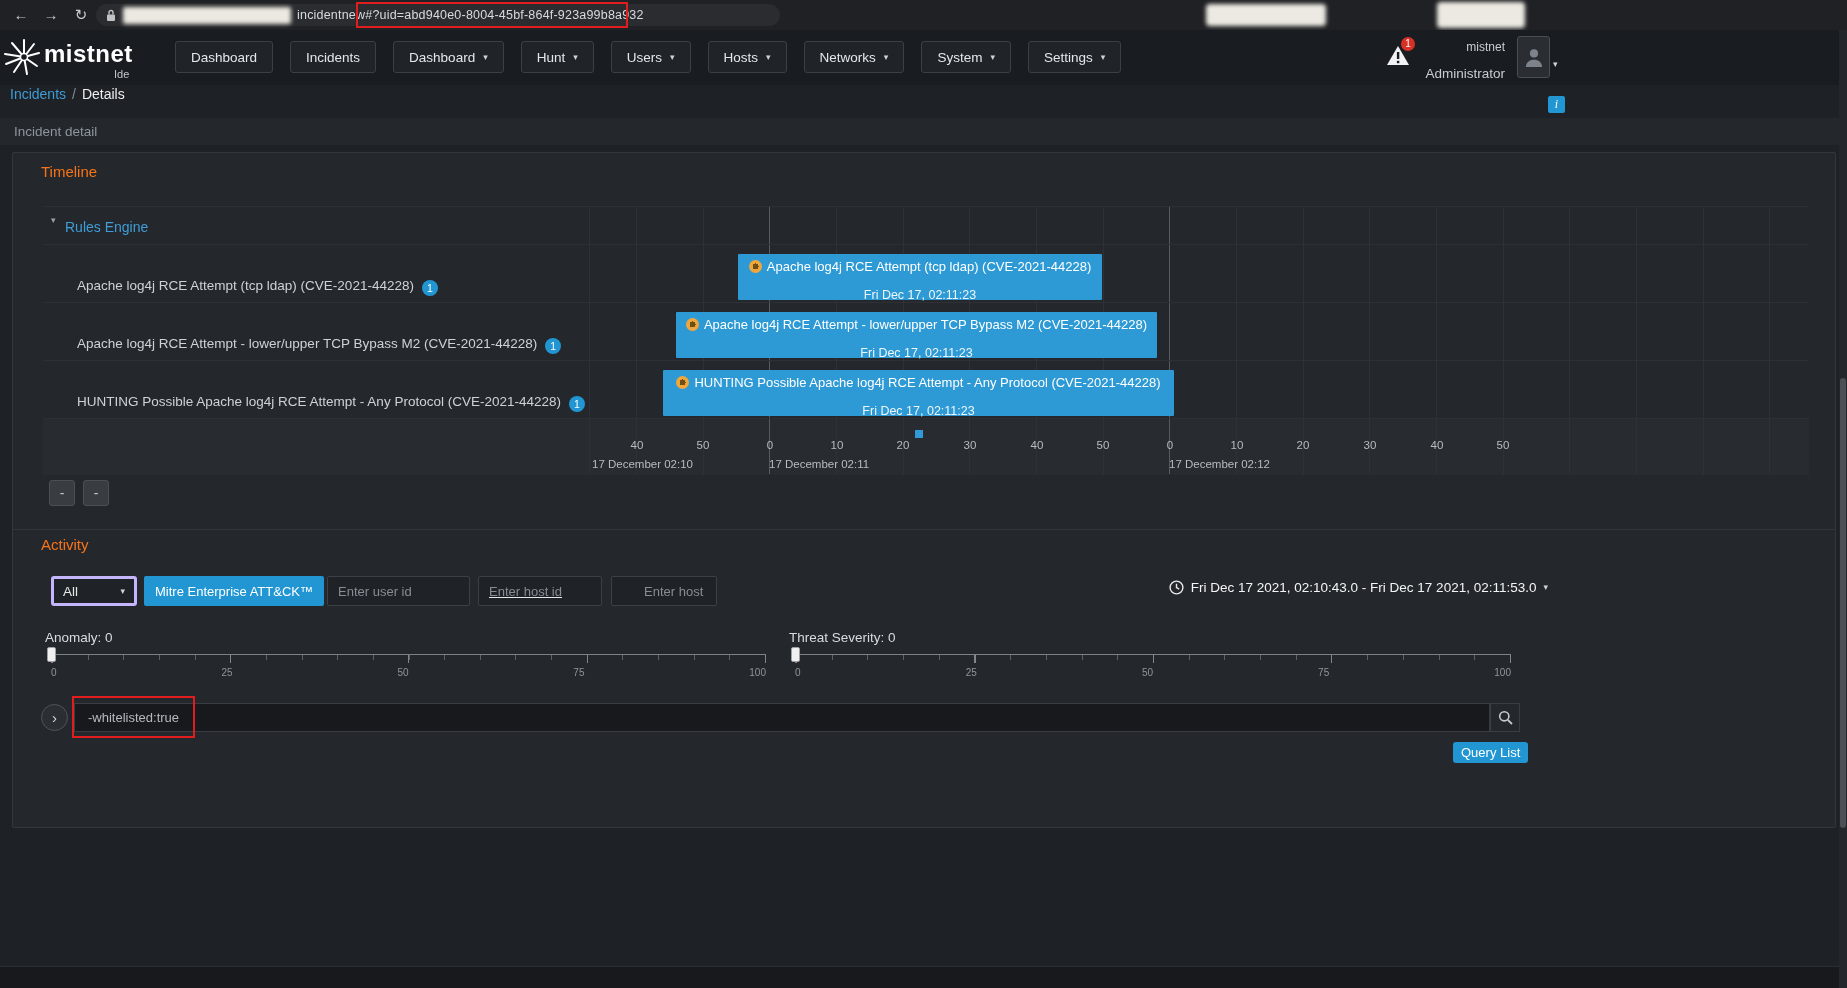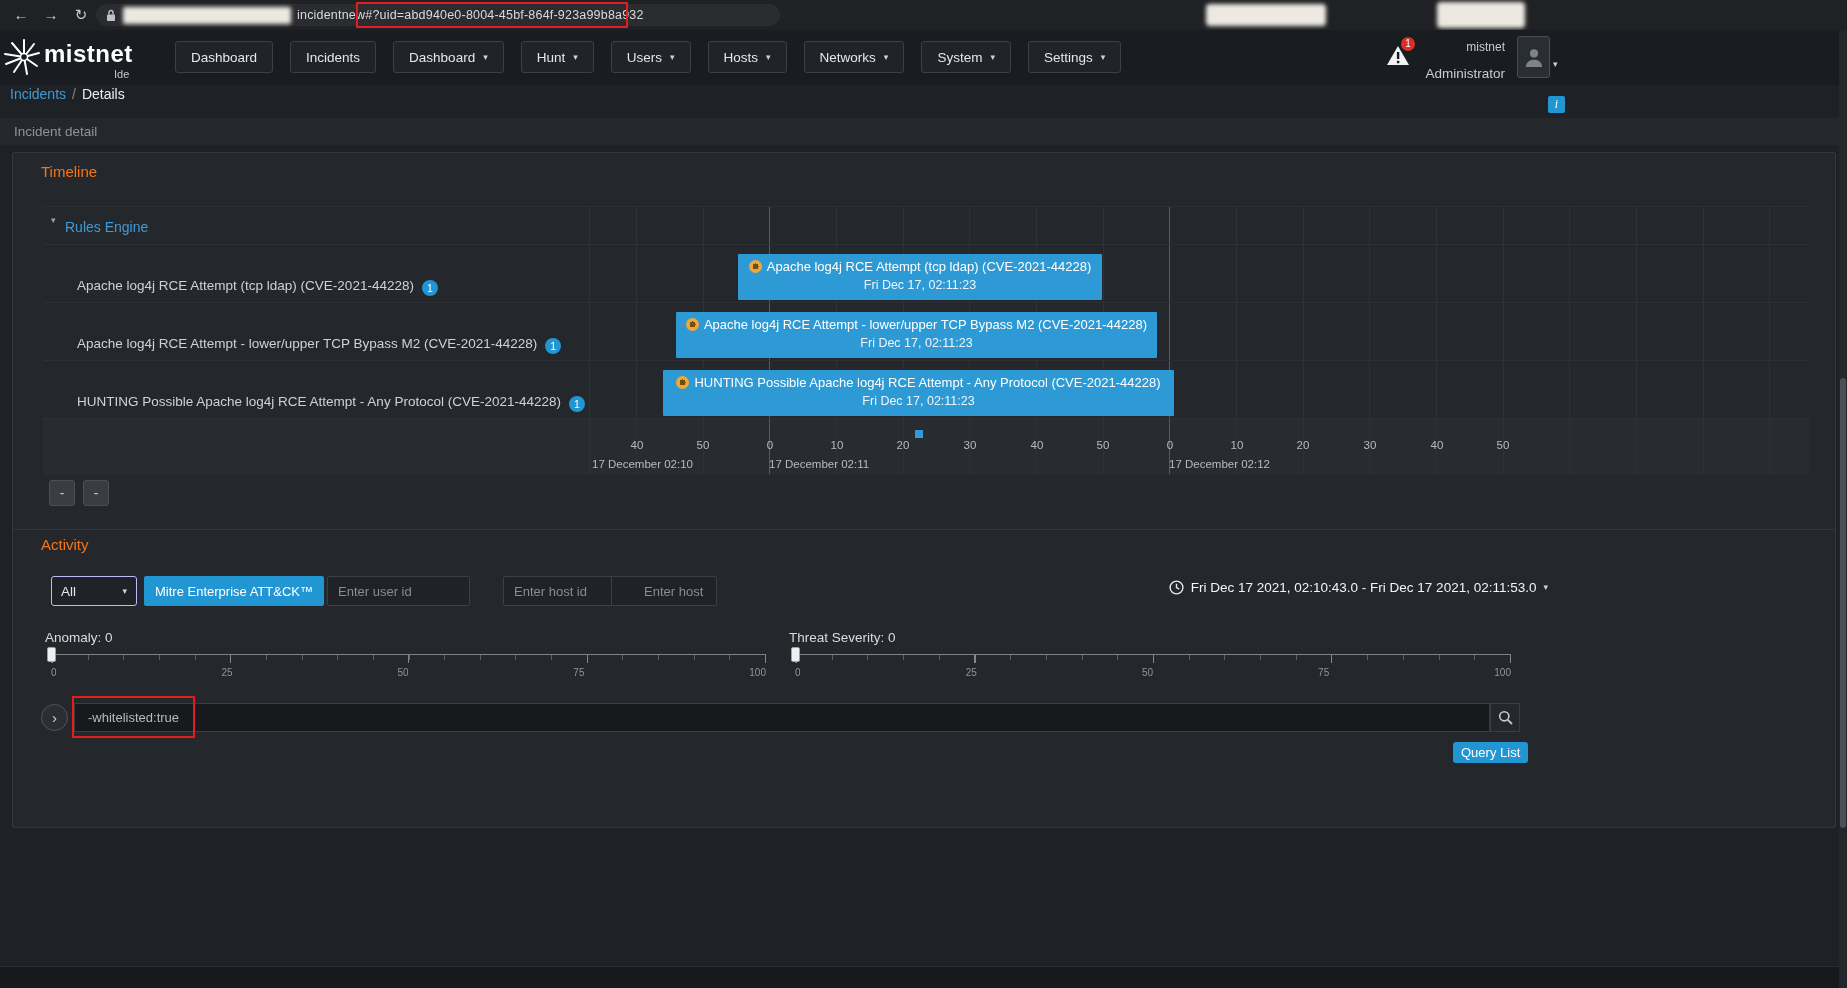--- a/index.html
+++ b/index.html
@@ -62,33 +62,33 @@
   .gmaj { position:absolute; top:0; bottom:0; width:1px; background:#565b61; z-index:1; }
   .trow { position:absolute; left:0; right:0; border-bottom:1px solid #2d3034; z-index:2; }
   .rowlabel { position:absolute; left:34px; font-size:13.5px; color:#ced2d7; white-space:nowrap; }
   .cbadge { display:inline-block; width:16px; height:16px; border-radius:8px; background:#2196d3;
             color:#fff; font-size:10.5px; line-height:16px; text-align:center; margin-left:8px; vertical-align:-2px; }
   .grouplabel { position:absolute; left:22px; top:12px; font-size:14px; color:#3f9cd6; cursor:pointer; }
   .collapser { position:absolute; left:8px; top:8px; font-size:9px; color:#9aa0a6; }
   .gbar { position:absolute; background:#2d9ad5; border-radius:1px; color:#fff; text-align:center;
           padding-top:5px; z-index:3; cursor:pointer; }
   .gbar .t1 { font-size:13px; white-space:nowrap; }
-  .gbar .t2 { font-size:12.5px; margin-top:4px; color:#eef6fb; }
+  .gbar .t2 { font-size:12.5px; margin-top:14px; color:#eef6fb; }
   .evicon { display:inline-block; width:13px; height:13px; border-radius:50%;
             background:radial-gradient(circle,#6e4f15 0 3px,#f1a63c 3px); vertical-align:-2px; margin-right:5px; }
   .tick { position:absolute; top:232px; transform:translateX(-50%); font-size:11.5px; color:#b7bcc1; z-index:3; }
   .dlabel { position:absolute; top:251px; font-size:11.5px; color:#b7bcc1; z-index:3; white-space:nowrap; }
   .axismarker { position:absolute; left:872px; top:223px; width:8px; height:8px; background:#2f9bd8; z-index:4; }
   .zoom-btn { position:absolute; top:327px; width:26px; height:26px; background:#393d42; border:1px solid #4b5056;
               border-radius:3px; color:#c3c7cb; font-size:14px; line-height:24px; text-align:center; cursor:pointer; }
   .divider { position:absolute; left:0; right:0; top:376px; border-top:1px solid #32363b; }
 
   
   .selectbox { position:absolute; left:38px; top:423px; width:86px; height:30px; background:#1f2226;
-               border:1px solid #c4b5fd; border-radius:3px; color:#e6e8ea; font-size:13.5px;
+               border:3px solid #c4b5fd; border-radius:3px; color:#e6e8ea; font-size:13.5px;
                display:flex; align-items:center; padding:0 9px; cursor:pointer; }
   .selectbox .caret { margin-left:auto; }
   .mitre-btn { position:absolute; left:131px; top:423px; height:30px; background:#2196d3; border:none;
                border-radius:2px; color:#fff; font-size:13px; padding:0 11px; cursor:pointer;
                font-family:"Liberation Sans", sans-serif; }
   .t-input { position:absolute; top:423px; height:30px; background:#1f2226; border:1px solid #3c4046;
              border-radius:2px; color:#e6e8ea; font-size:13px; padding:0 10px;
              font-family:"Liberation Sans", sans-serif; }
   .t-input::placeholder { color:#878d94; }
   .timerange { position:absolute; right:287px; top:427px; display:flex; align-items:center; gap:7px;
@@ -307,21 +307,21 @@
     <div class="divider"></div>
 
     <div class="sect-title" style="top:383px;">Activity</div>
 
     <div class="selectbox">
       <span>All</span>
       <span class="caret">▾</span>
     </div>
     <button class="mitre-btn">Mitre Enterprise ATT&amp;CK™</button>
     <input class="t-input" style="left: 314px; width: 143px;" placeholder="Enter user id">
-    <input class="t-input" style="left: 490px; width: 124px;" placeholder="Enter host id">
+    <input class="t-input" style="left: 465px; width: 124px; text-decoration: underline;" placeholder="Enter host id">
     <input class="t-input" style="left: 598px; width: 106px; padding-left: 32px;" placeholder="Enter host tag">
 
     <div class="timerange">
       <span style="display:flex;">
         <svg width="15" height="15" viewBox="0 0 15 15">
             <circle cx="7.5" cy="7.5" r="6.4" stroke="#e8eaec" stroke-width="1.4" fill="none"></circle>
             <path d="M7.5 3.8v3.9l2.7 1.5" stroke="#e8eaec" stroke-width="1.4" fill="none"></path>
           </svg>
       </span>
       <span>Fri Dec 17 2021, 02:10:43.0 - Fri Dec 17 2021, 02:11:53.0</span>

